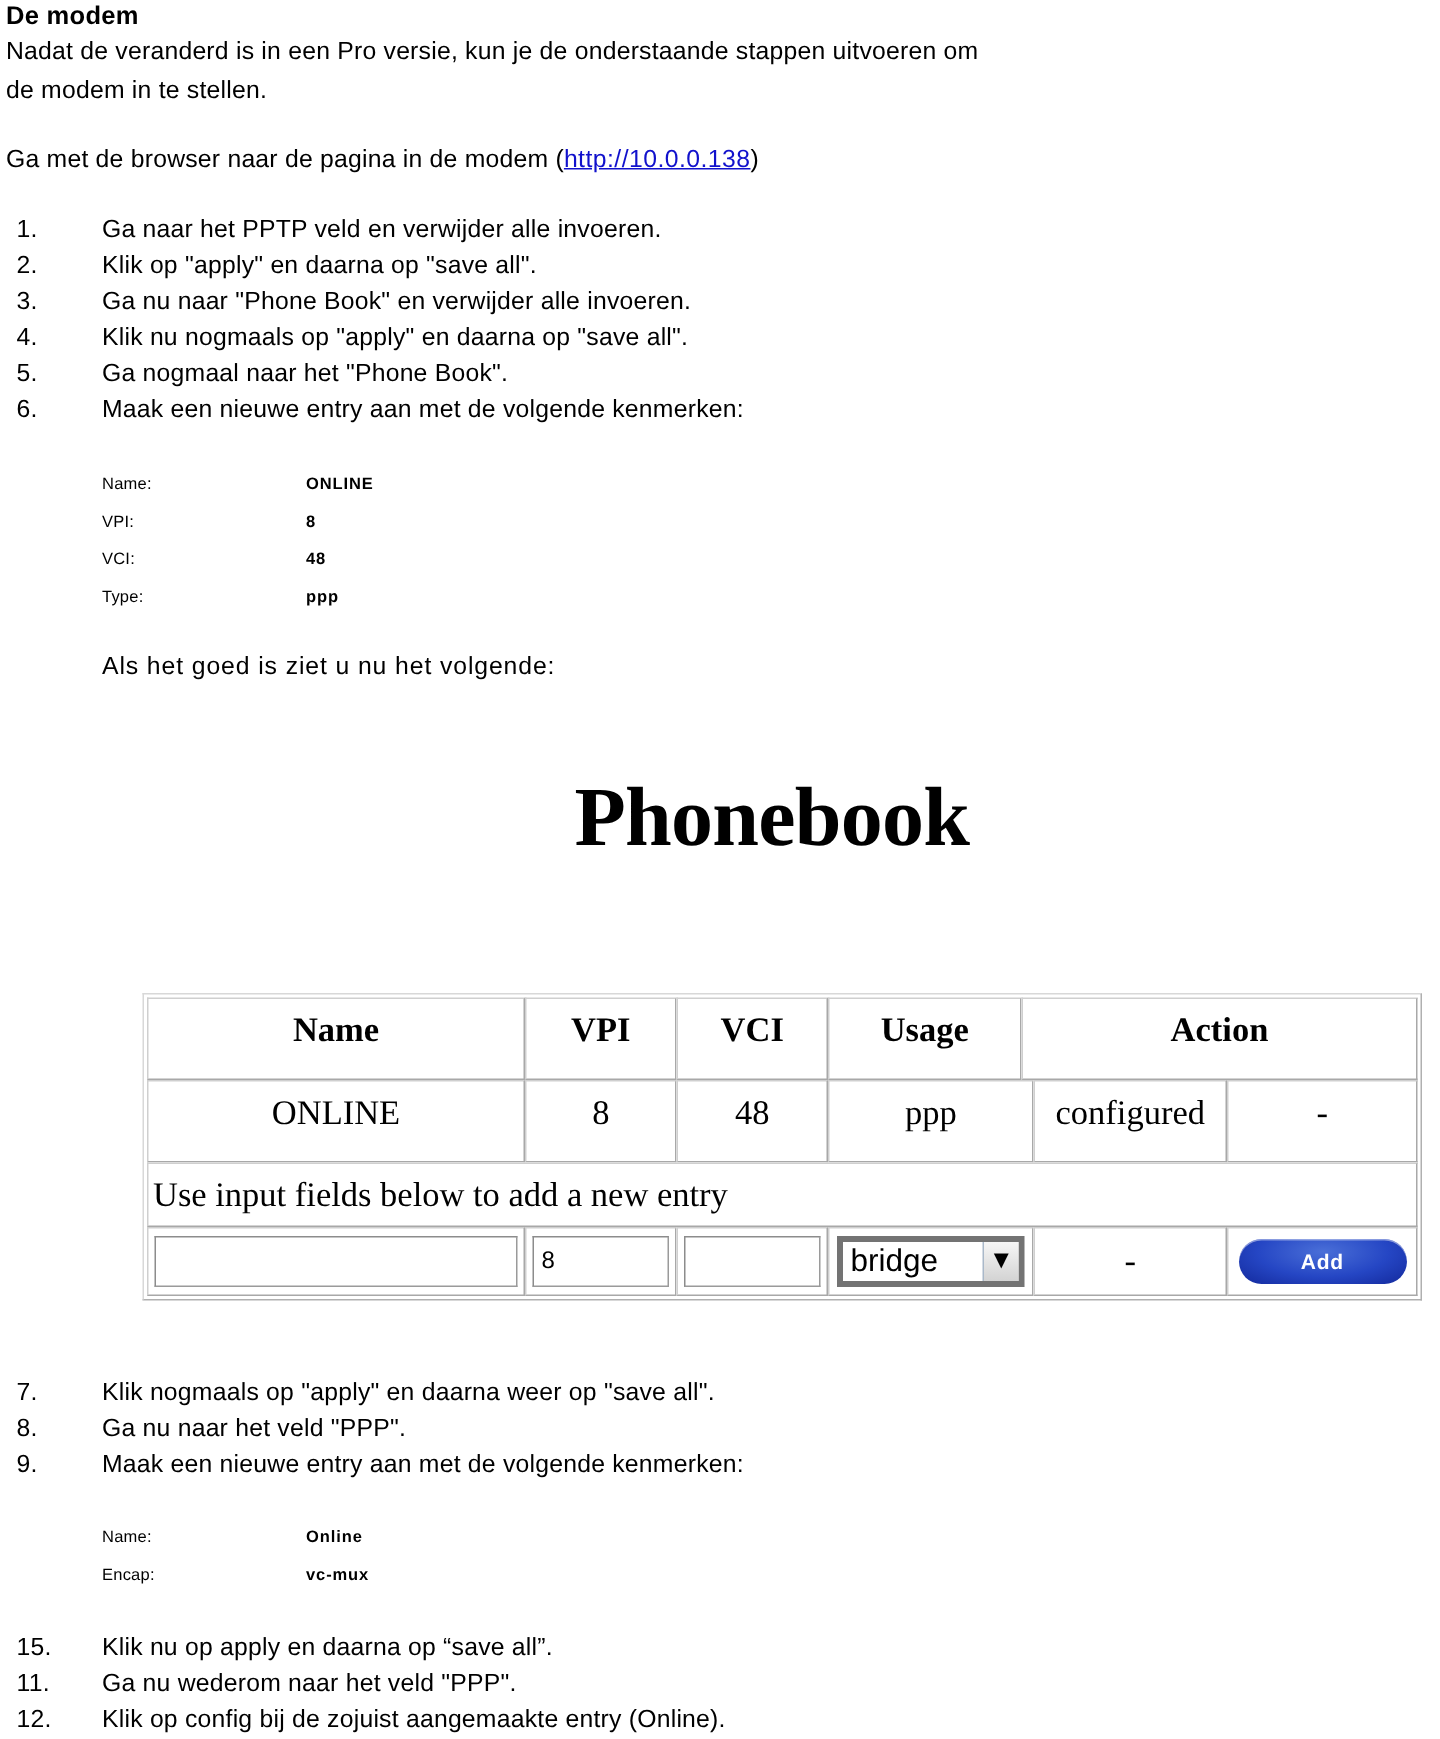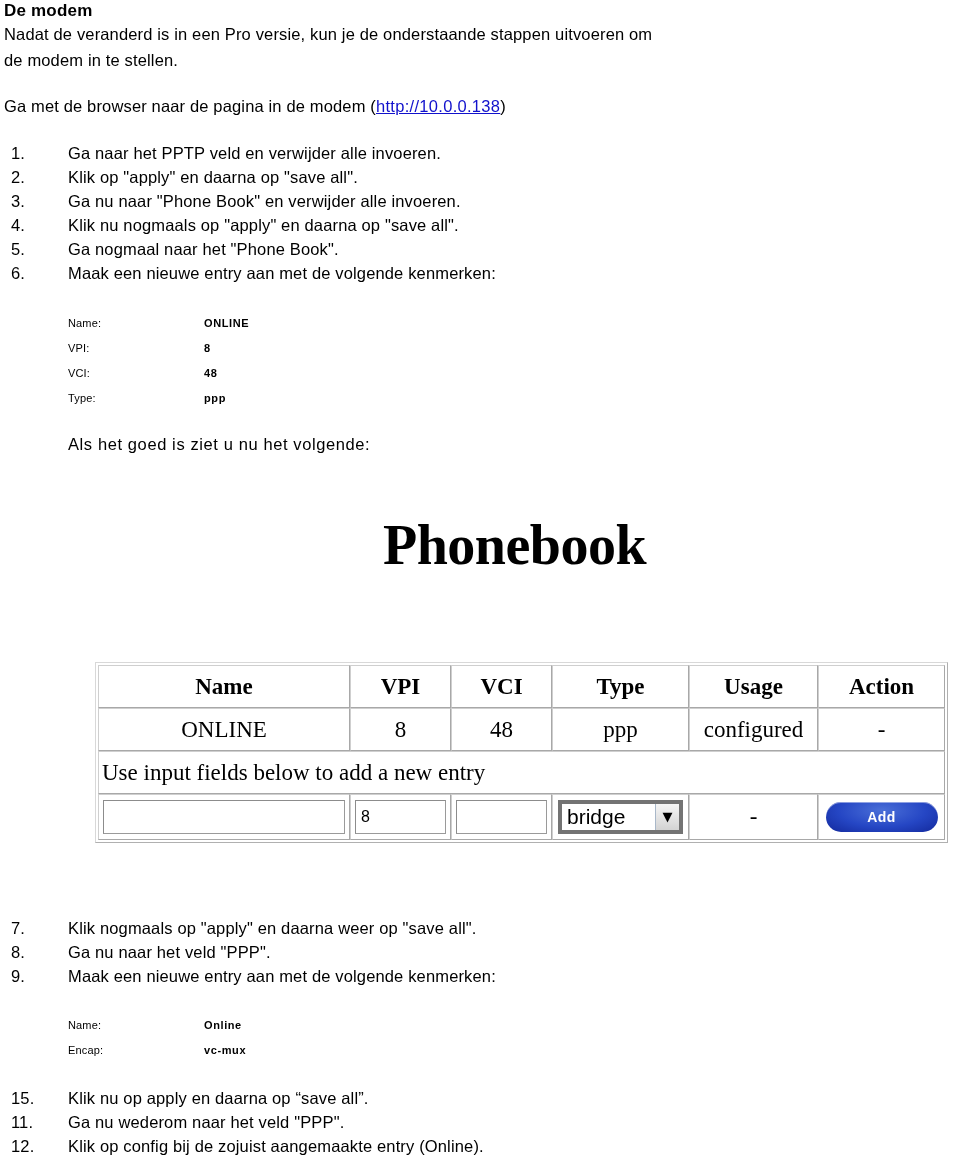--- a/index.html
+++ b/index.html
@@ -153,21 +153,21 @@
   }
   .pb-row {
     display: flex;
     width: 100%;
   }
   .pb-cell {
     box-sizing: border-box;
     border: 1px solid #a8a8a8;
     border-top-color: #cfcfcf;
     border-left-color: #cfcfcf;
-    height: 43px;
+    height: 55px;
     line-height: 41px;
     text-align: center;
     font-size: 23px;
     font-family: "Liberation Serif", serif;
     overflow: hidden;
     white-space: nowrap;
     background: #ffffff;
   }
   .pb-cell.head { font-weight: bold; }
   .c-name  { width: 252px; }
@@ -328,21 +328,20 @@
   <div class="shot">
 
     <div class="shot-title">Phonebook</div>
 
     <div class="pb-table">
 
       <div class="pb-row">
         <div class="pb-cell head c-name">Name</div>
         <div class="pb-cell head c-vpi">VPI</div>
         <div class="pb-cell head c-vci">VCI</div>
-        <div class="pb-cell head c-type">Type</div>
         <div class="pb-cell head c-usage">Usage</div>
         <div class="pb-cell head c-act">Action</div>
       </div>
 
       <div class="pb-row">
         <div class="pb-cell c-name">ONLINE</div>
         <div class="pb-cell c-vpi">8</div>
         <div class="pb-cell c-vci">48</div>
         <div class="pb-cell c-type">ppp</div>
         <div class="pb-cell c-usage">configured</div>

